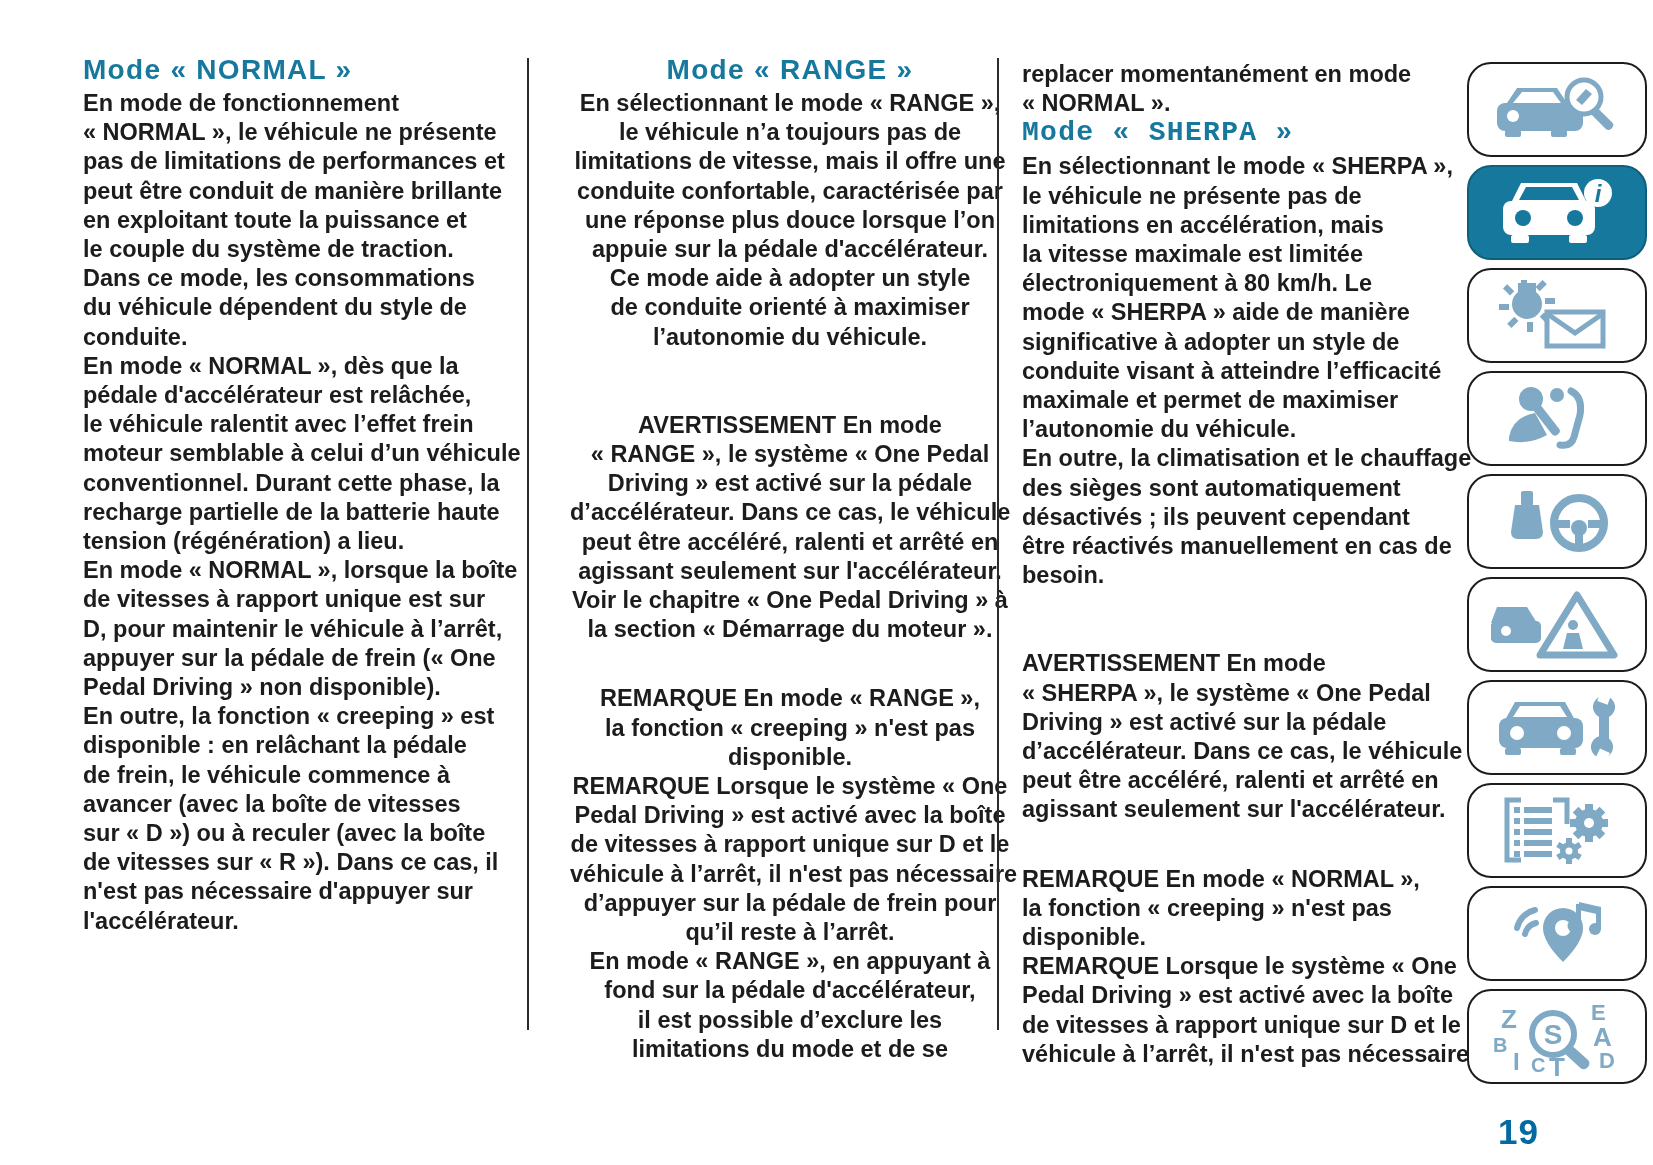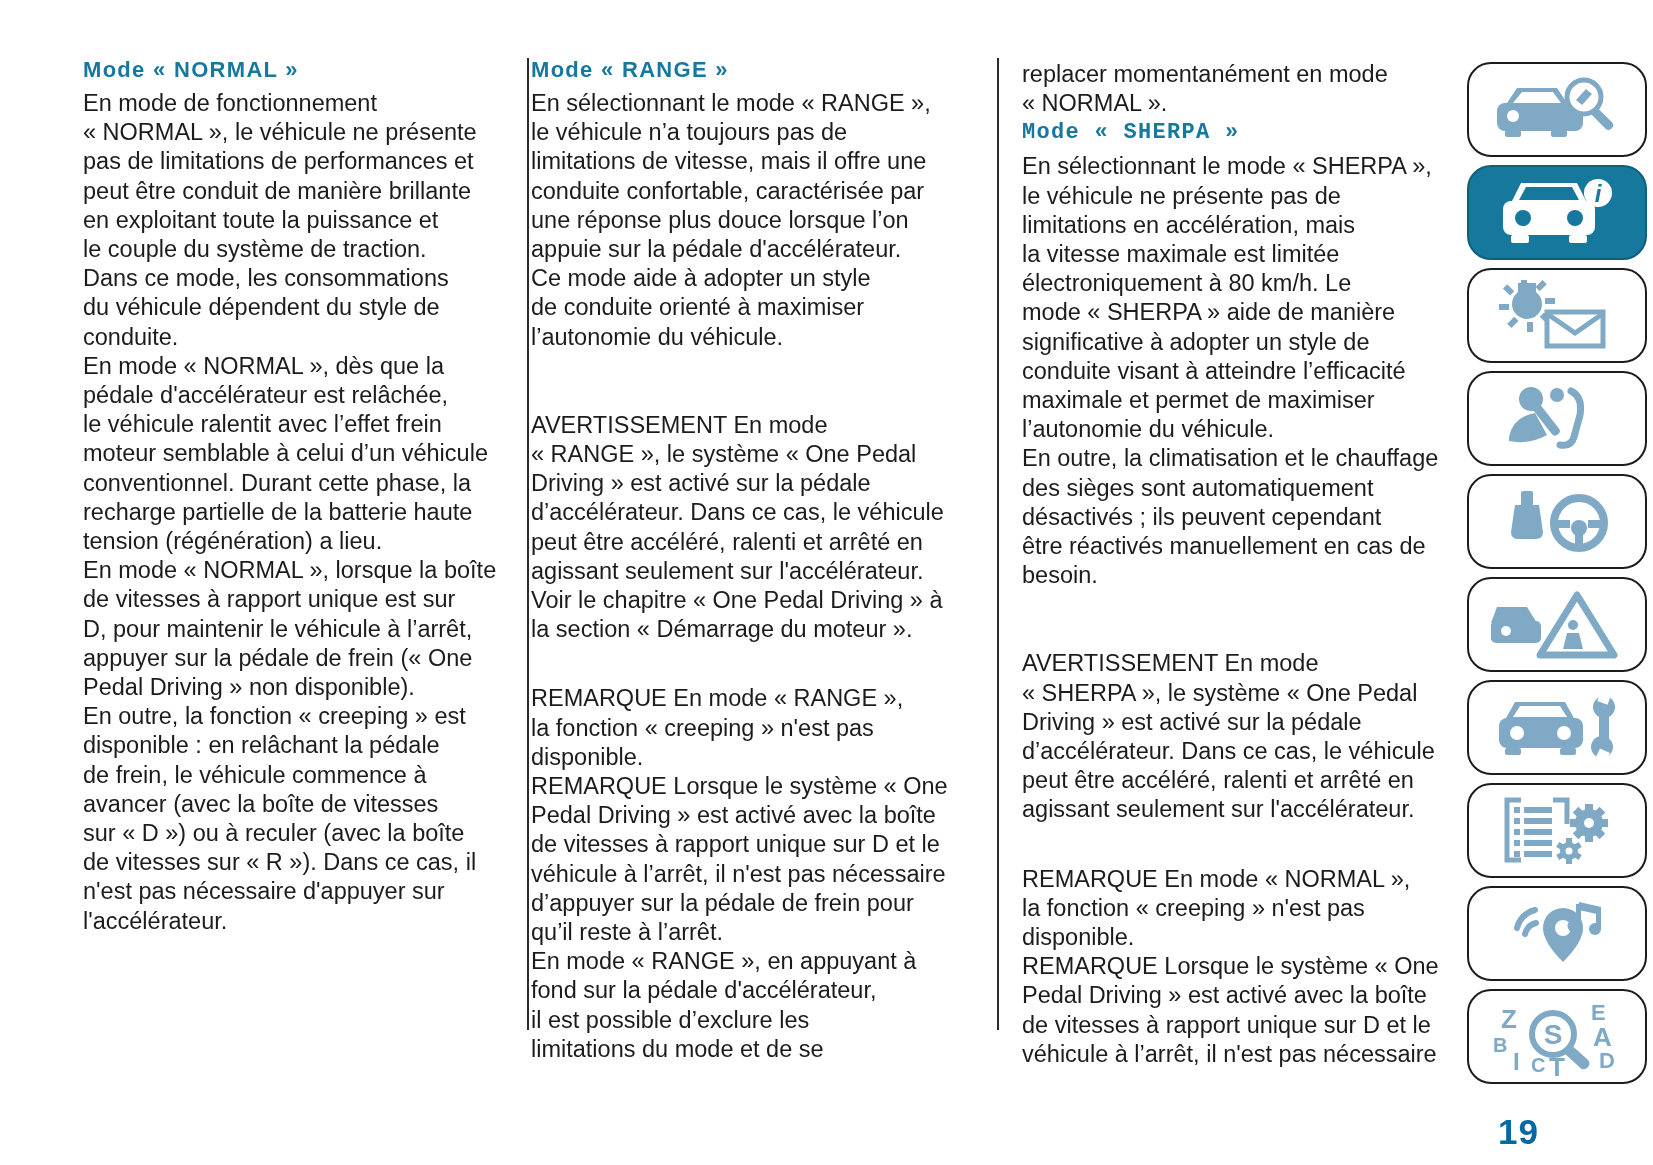--- a/index.html
+++ b/index.html
@@ -3,28 +3,28 @@
 <meta charset="utf-8">
 <style>
   html,body{margin:0;padding:0;}
   body{
     width:1653px;height:1165px;position:relative;overflow:hidden;
     background:#ffffff;color:#1c1c1c;
     font-family:"Liberation Sans",sans-serif;
   }
   .col{position:absolute;top:55px;}
   #col1{left:83px;width:440px;}
-  #col2{left:531px;width:440px;}
+  #col2{left:570px;width:440px;text-align:center;}
   #col3{left:1022px;top:60px;width:442px;}
   .h2{
-    font-size:22px;font-weight:bold;letter-spacing:1.3px;
+    font-size:28px;font-weight:bold;letter-spacing:1.3px;
     color:#17789e;line-height:30px;margin:0 0 4px 0;
   }
   .para{
-    font-size:23.5px;line-height:29.2px;white-space:pre;margin:0;
+    font-size:23.5px;line-height:29.2px;white-space:pre;margin:0;font-weight:bold;
   }
   .gap-lg{margin-top:59px;}
   .gap-md{margin-top:40px;}
   .gap-sm{font-family:Liberation Mono, monospace;}
   .vsep{position:absolute;top:58px;width:2px;height:972px;background:#2b2b2b;}
   #sep1{left:527px;}
   #sep2{left:997px;}
   #sidebar{position:absolute;left:1467px;top:62px;width:180px;}
   .tile{
     box-sizing:border-box;width:180px;height:95px;margin-bottom:8px;

